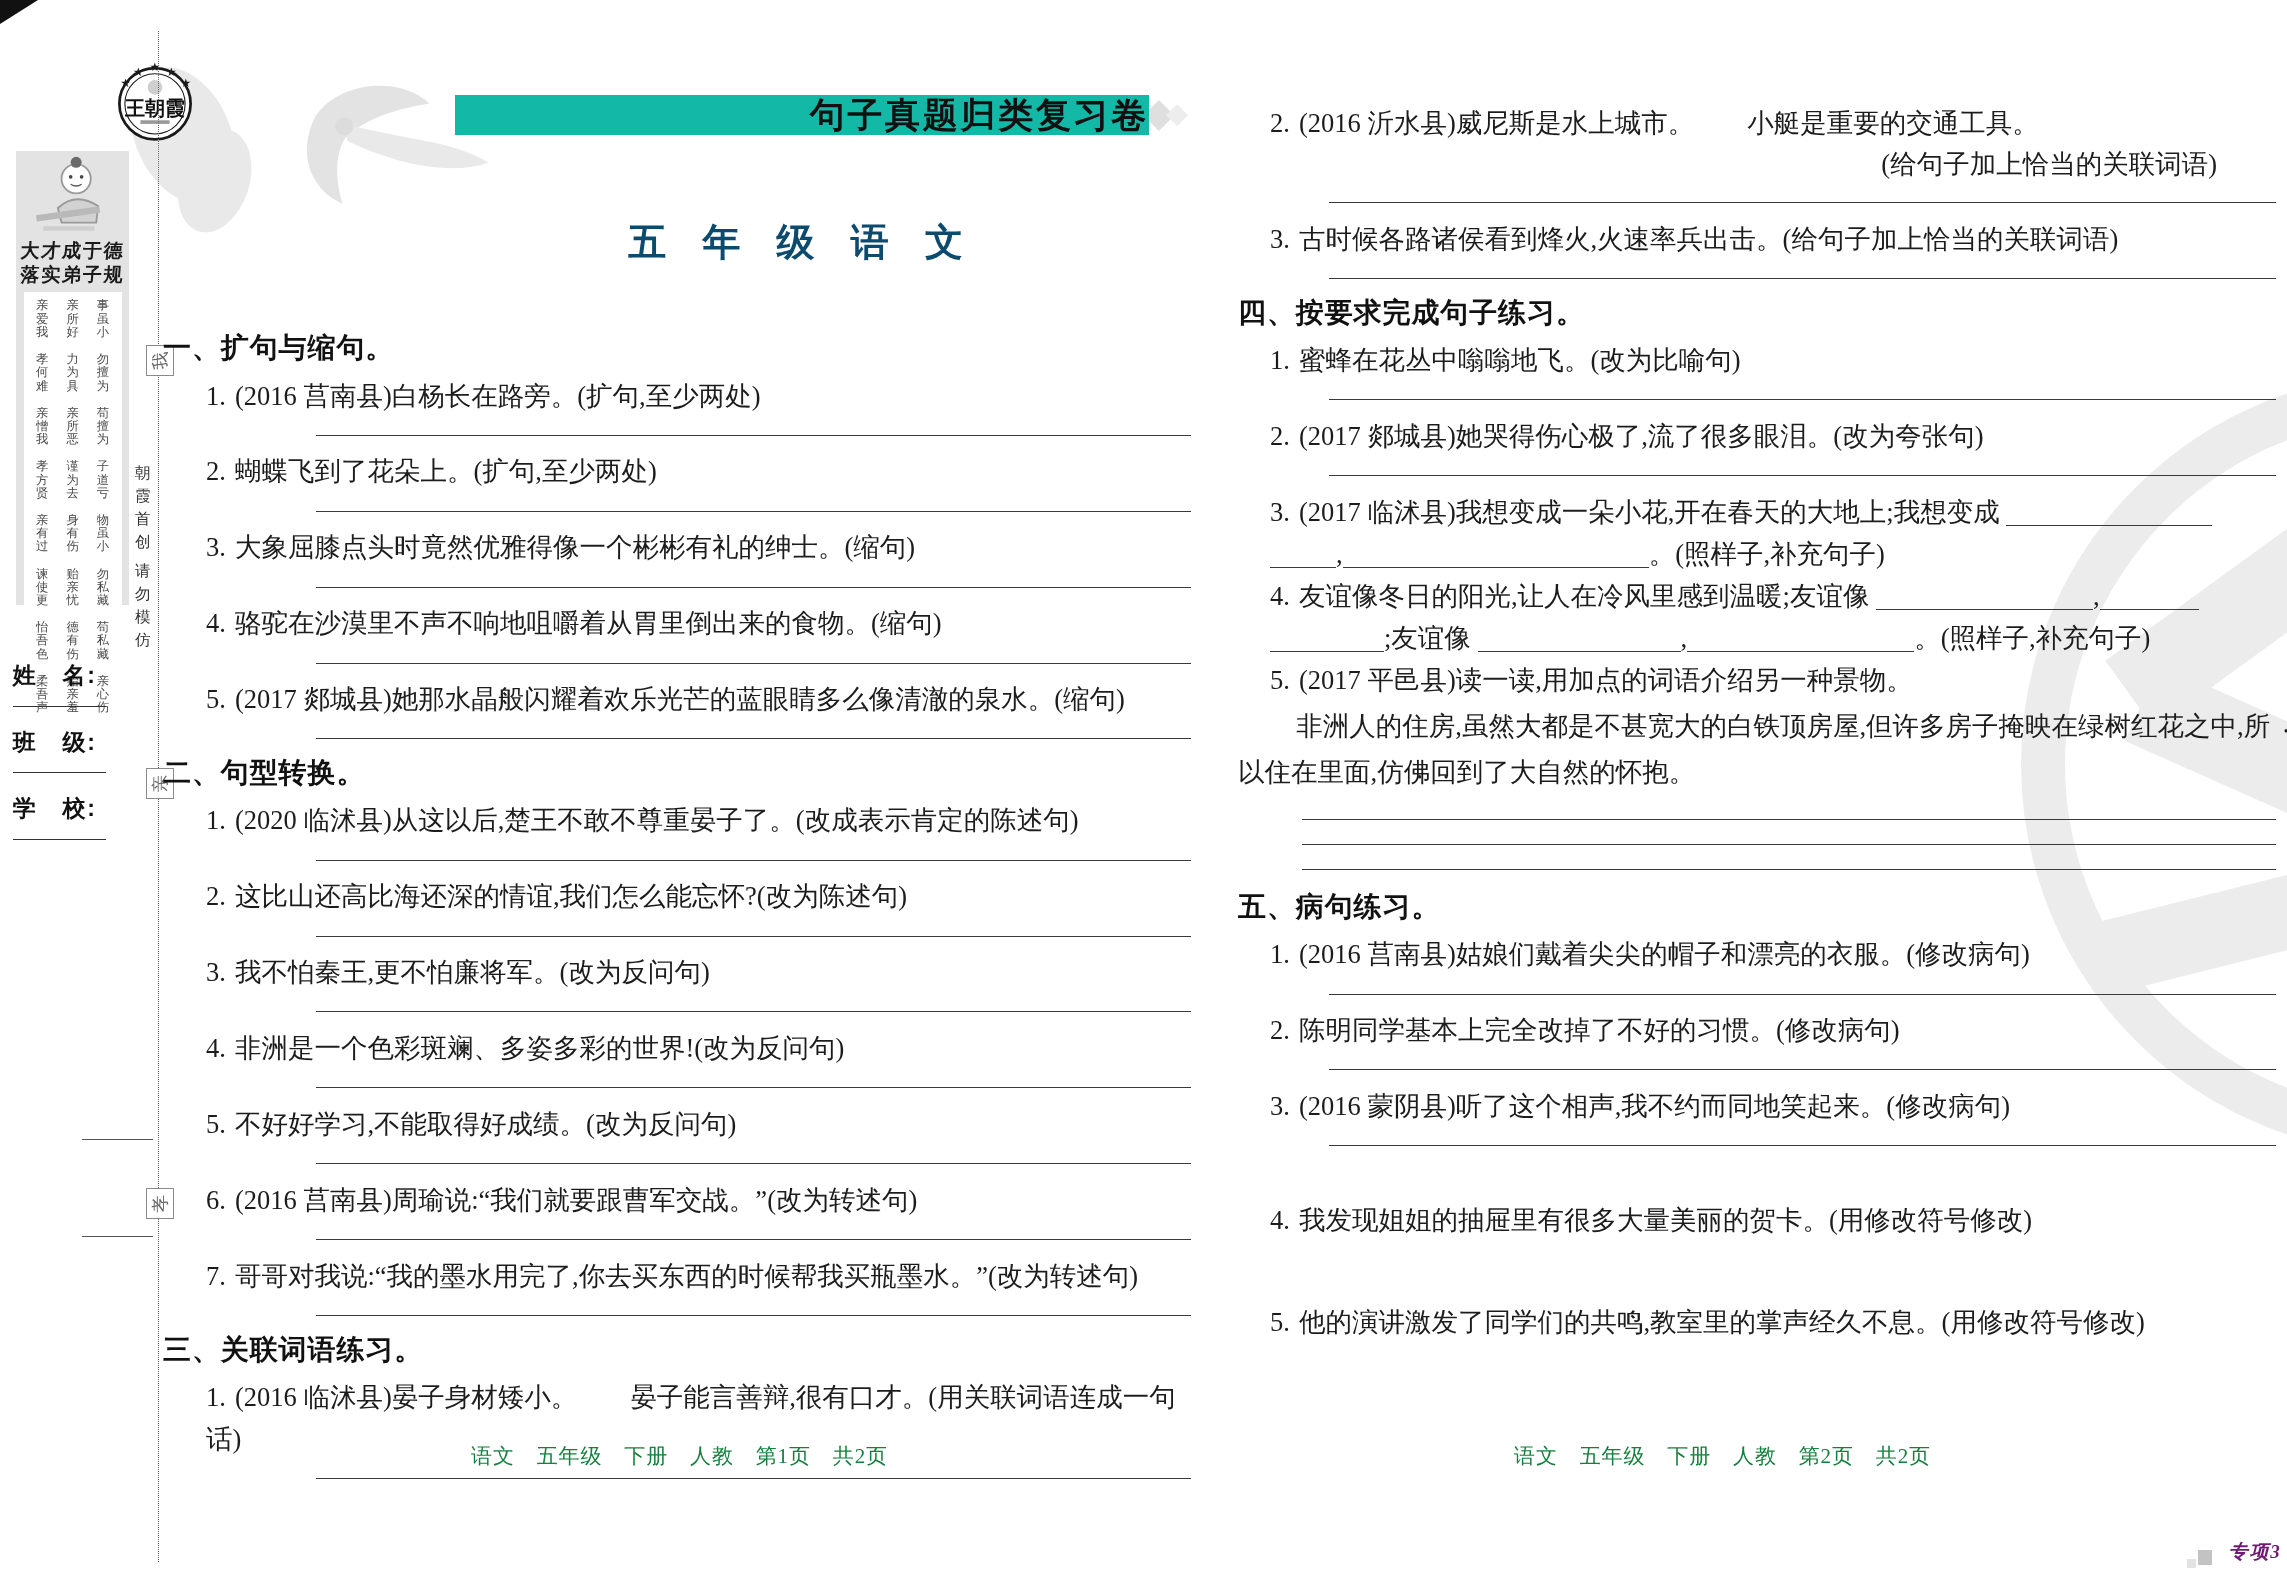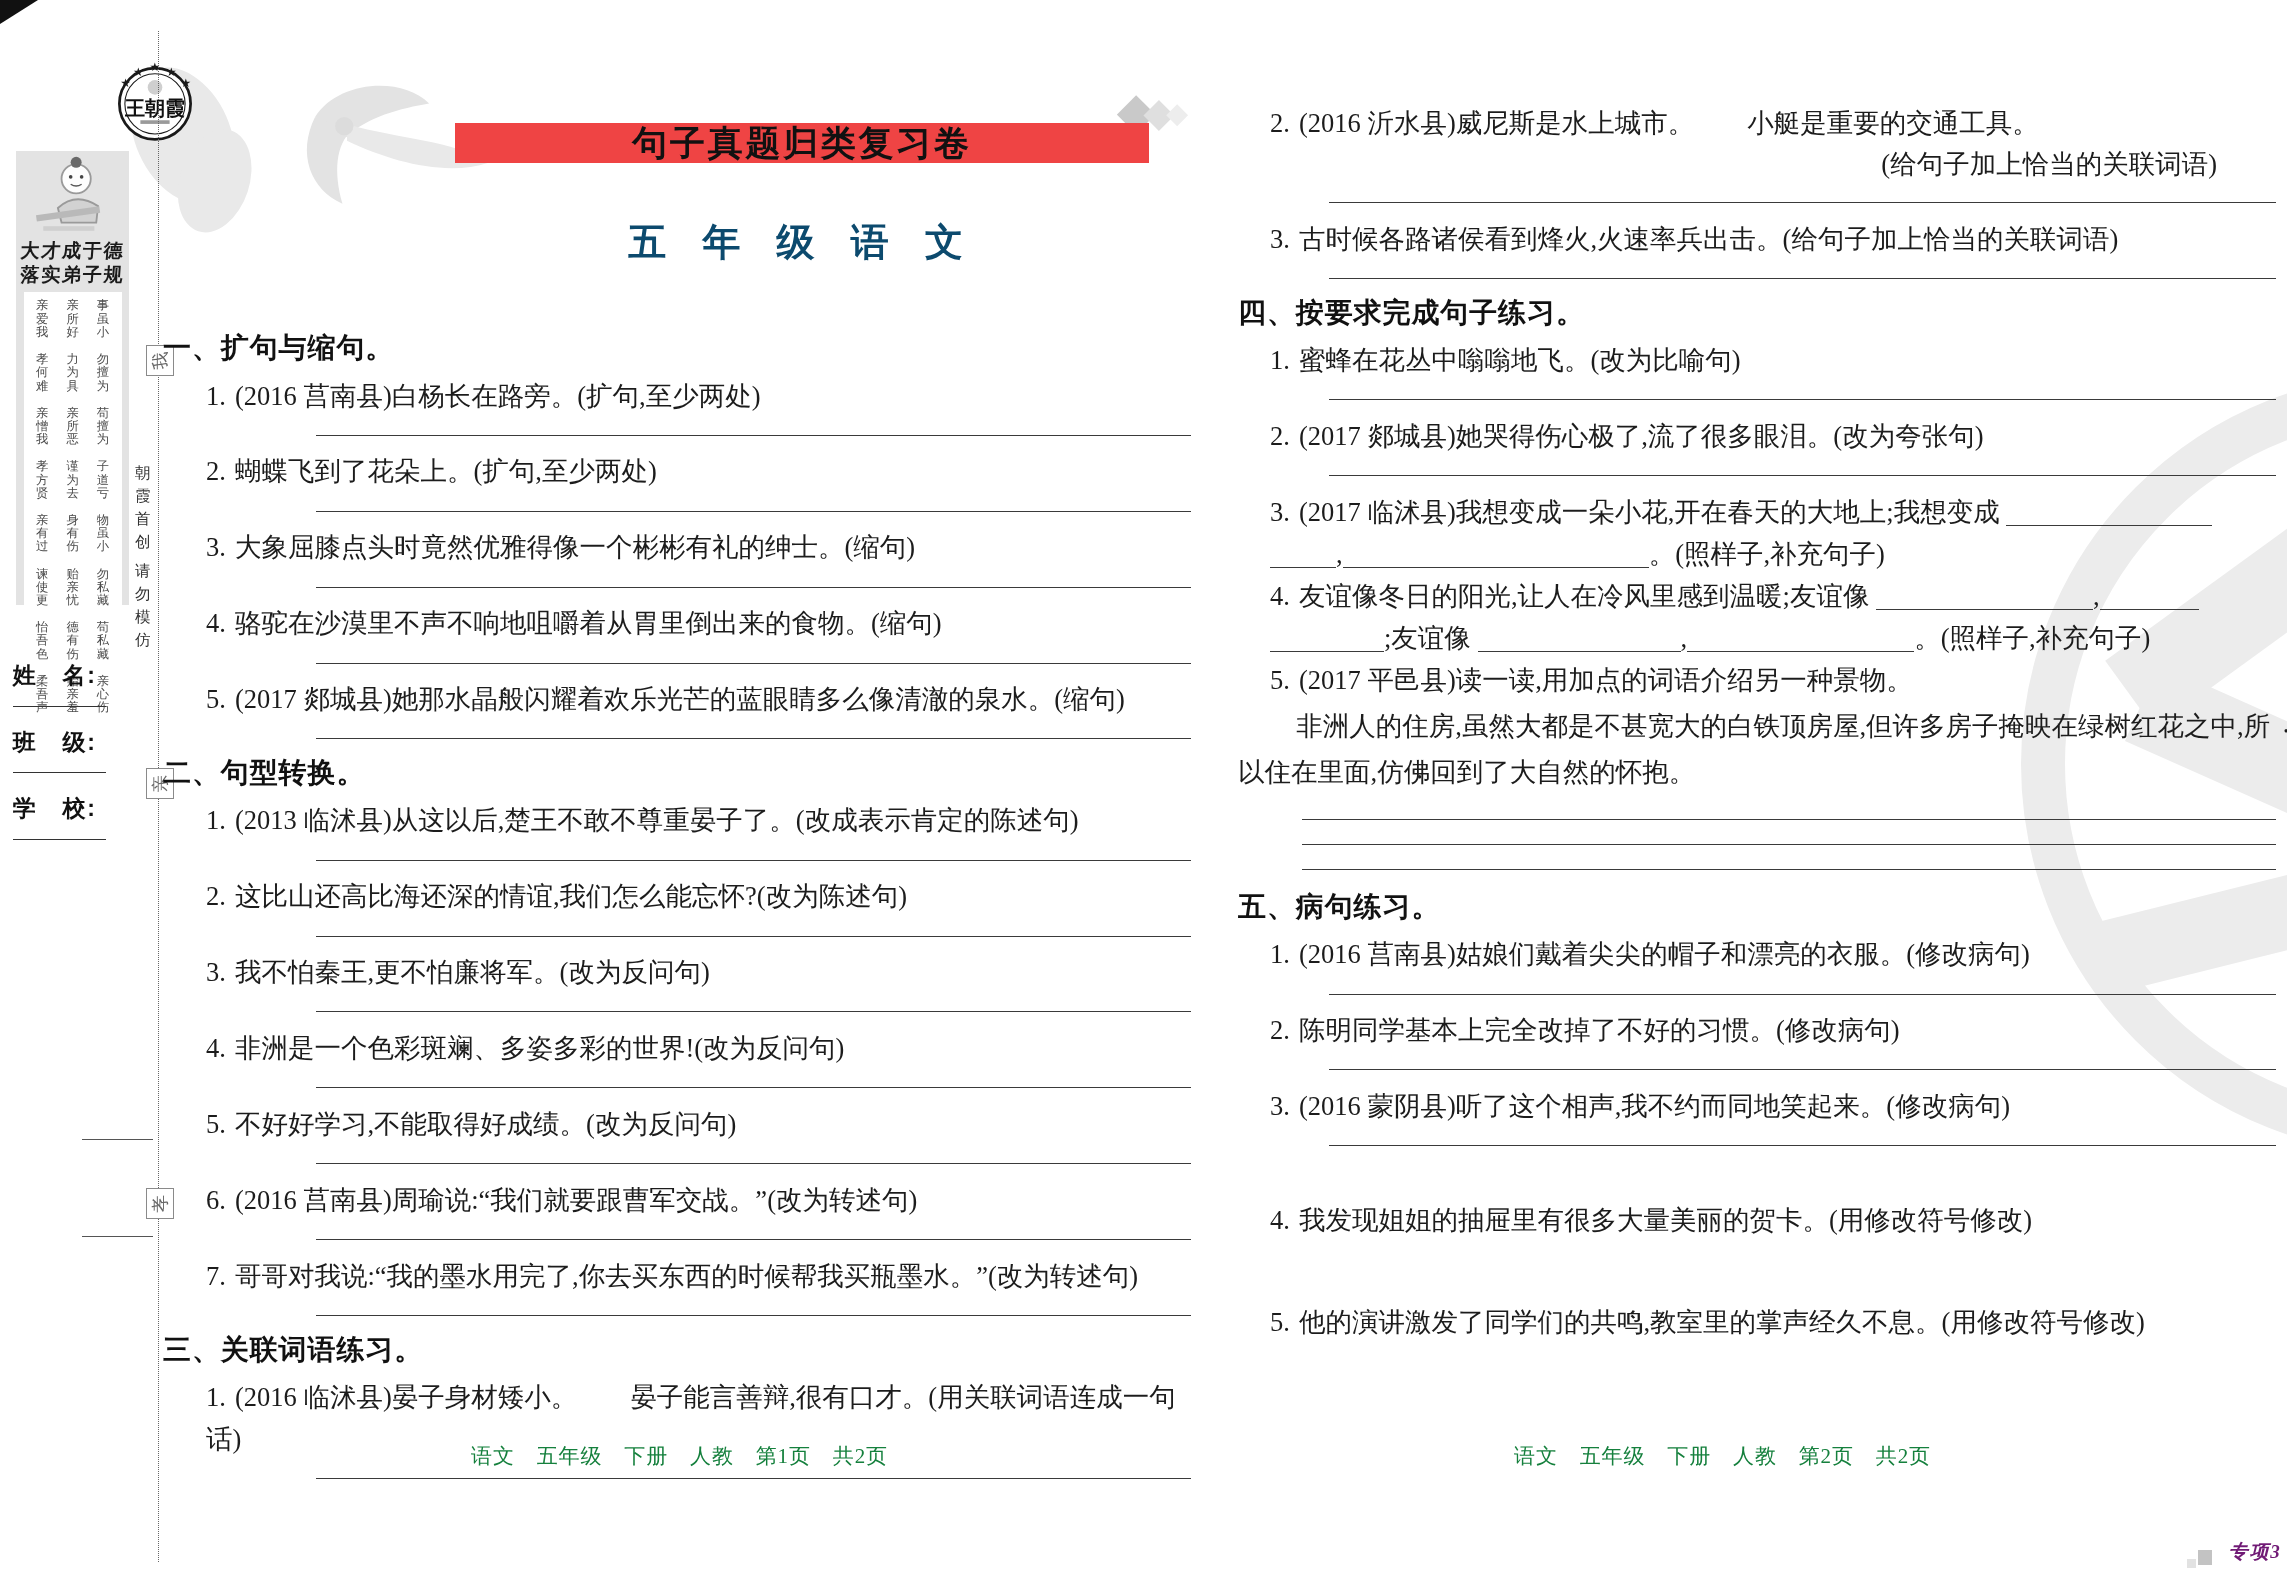--- a/index.html
+++ b/index.html
@@ -19,21 +19,21 @@
   .deco-top { position:absolute; left:128px; top:53px; }
   .bar-diamonds { position:absolute; left:1117px; top:88px; }
   
   .topic-line { position:absolute; left:457px; top:57px; width:694px; text-align:center;
     font-size:27.4px; letter-spacing:3.7px; }
   .topic-line .star { font-size:24px; vertical-align:3.7px; }
   .topic-line .s-out { color:#b9b9b9; } .topic-line .s-mid { color:#8f8f8f; } .topic-line .s-in { color:#222; }
   .topic-label { font-weight:bold; font-size:33px; letter-spacing:5.5px; }
   .topic-num { font-weight:bold; font-style:italic; font-size:40px; padding:0 5.5px; }
   .title-bar { position:absolute; left:455px; top:95px; width:694px; height:40px;
-    background:#ef4444; text-align:center;margin-top:28px; }
+    background:#14b8a6; text-align:right; }
   .title-bar span { font-family:"Liberation Sans","DejaVu Sans",sans-serif; font-weight:bold;
     font-size:35px; line-height:40px; letter-spacing:2.7px; color:#111; }
   .subtitle { position:absolute; left:455px; top:217px; width:694px; text-align:center;
     font-family:"Liberation Sans","DejaVu Sans",sans-serif; font-weight:bold;
     font-size:38px; letter-spacing:12.8px; color:#0c4a6e; }
   
   .logo { position:absolute; left:113px; top:60px; }
   
   .divider { position:absolute; left:158px; top:31px; height:1531px; border-left:1.8px dotted #666; }
   .sidebar { position:absolute; left:16.4px; top:151px; width:113px; height:454px; background:#e3e3e3; }
@@ -221,21 +221,21 @@
       <div class="question">
         <div class="q-body"><span class="q-num">4.</span><span>骆驼在沙漠里不声不响地咀嚼着从胃里倒出来的食物。(缩句)</span></div>
         <div class="ans-line"></div>
       </div>
       <div class="question">
         <div class="q-body"><span class="q-num">5.</span><span>(2017 郯城县)她那水晶般闪耀着欢乐光芒的蓝眼睛多么像清澈的泉水。(缩句)</span></div>
         <div class="ans-line"></div>
       </div>
       <div class="sec-heading">二、句型转换。</div>
       <div class="question">
-        <div class="q-body"><span class="q-num">1.</span><span>(2013 临沭县)从这以后,楚王不敢不尊重晏子了。(改成表示肯定的陈述句)</span></div>
+        <div class="q-body"><span class="q-num">1.</span><span>(2020 临沭县)从这以后,楚王不敢不尊重晏子了。(改成表示肯定的陈述句)</span></div>
         <div class="ans-line"></div>
       </div>
       <div class="question">
         <div class="q-body"><span class="q-num">2.</span><span>这比山还高比海还深的情谊,我们怎么能忘怀?(改为陈述句)</span></div>
         <div class="ans-line"></div>
       </div>
       <div class="question">
         <div class="q-body"><span class="q-num">3.</span><span>我不怕秦王,更不怕廉将军。(改为反问句)</span></div>
         <div class="ans-line"></div>
       </div>

